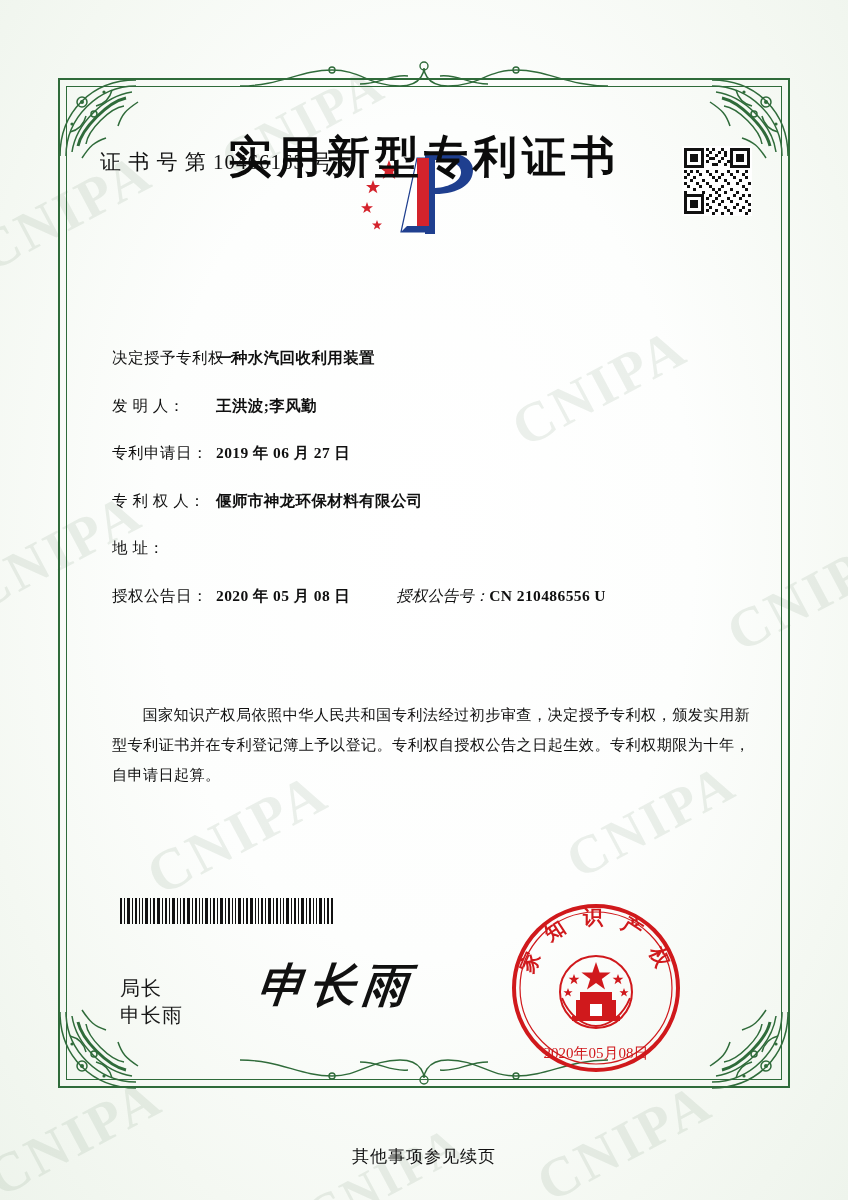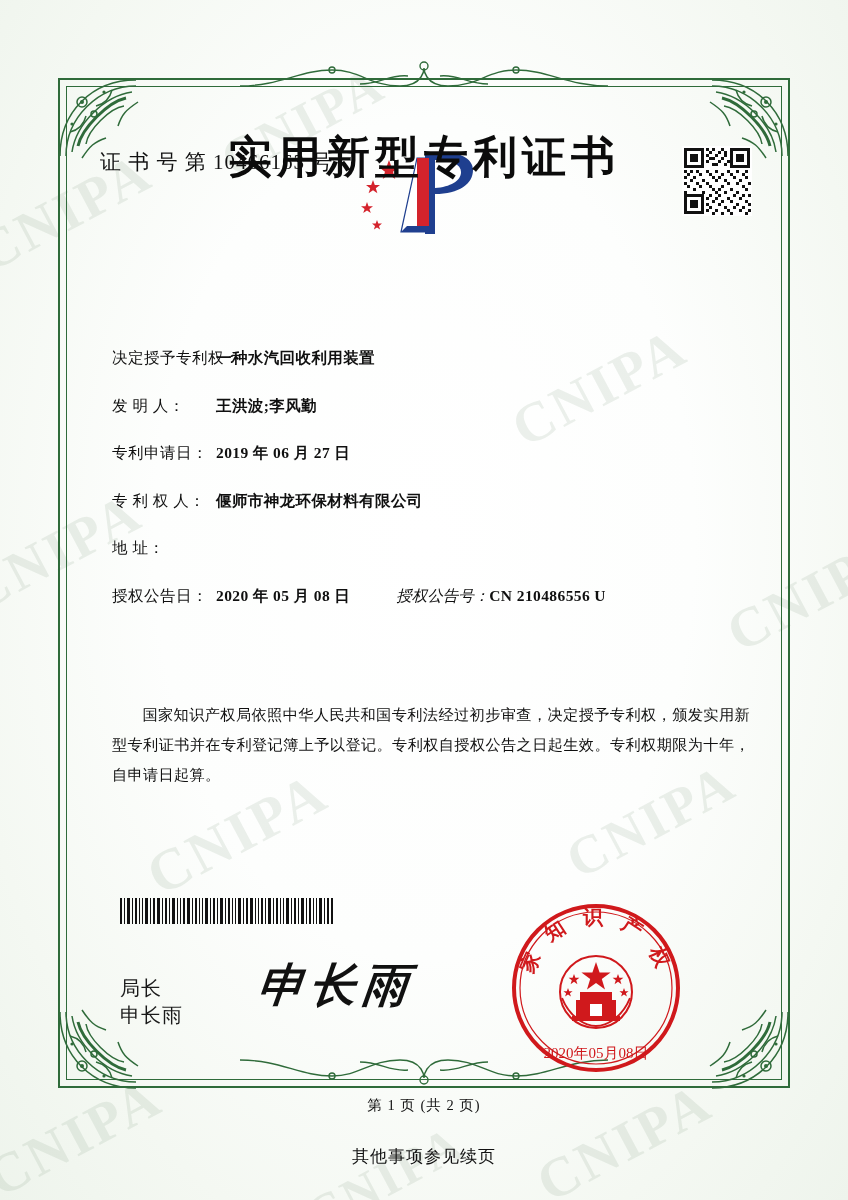--- a/index.html
+++ b/index.html
@@ -646,16 +646,15 @@
           <polygon points="22,-18 23.4,-14.2 27.4,-14.2 24.2,-11.7 25.4,-7.8 22,-10.2 18.6,-7.8 19.8,-11.7 16.6,-14.2 20.6,-14.2"></polygon>
           <polygon points="-28,-4 -26.8,-0.8 -23.4,-0.8 -26.1,1.3 -25.1,4.6 -28,2.6 -30.9,4.6 -29.9,1.3 -32.6,-0.8 -29.2,-0.8"></polygon>
           <polygon points="28,-4 29.2,-0.8 32.6,-0.8 29.9,1.3 30.9,4.6 28,2.6 25.1,4.6 26.1,1.3 23.4,-0.8 26.8,-0.8"></polygon>
         </g>
       </g>
 
       <text x="88" y="158" text-anchor="middle" font-family="Liberation Serif, serif" font-size="15" fill="#d0191c">2020年05月08日</text>
     </svg>
   </div>
 
-  <div class="page-num">第 1 页 (共 2 页)</div>
   <div class="footnote">其他事项参见续页</div>
 
 </div>
 
 </body></html>

